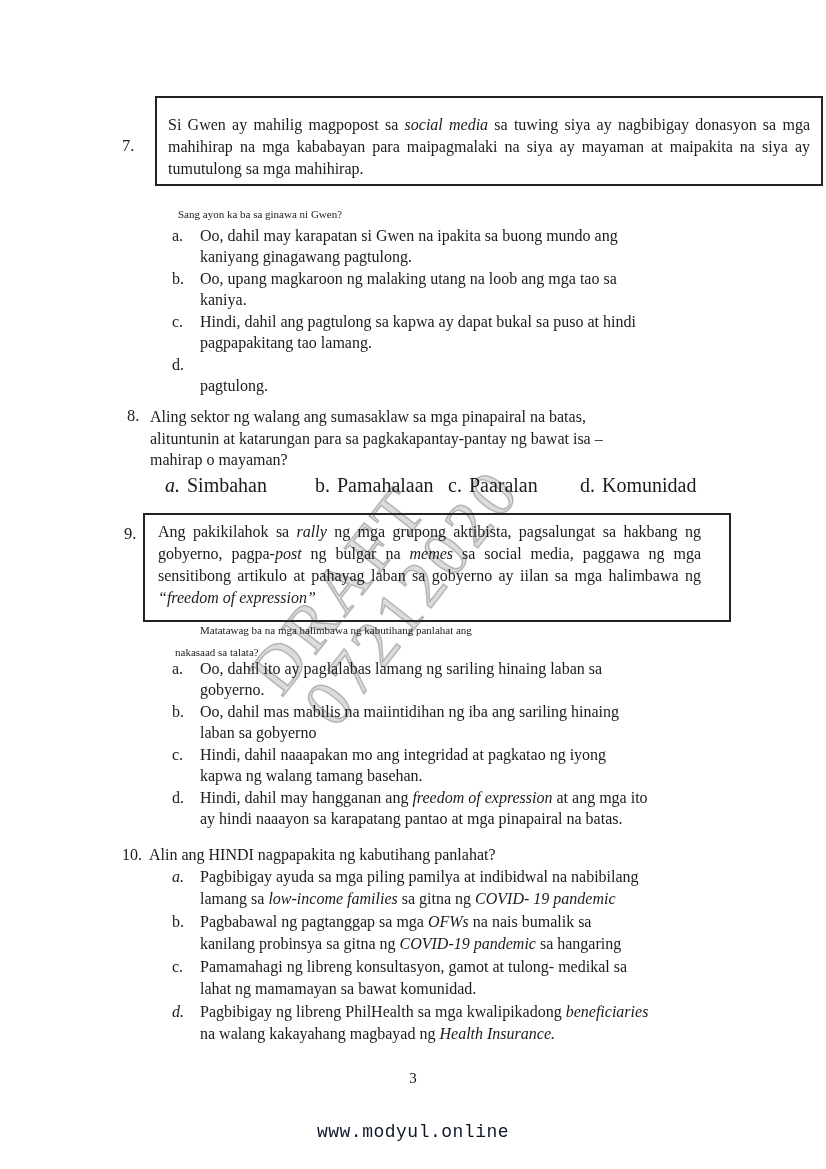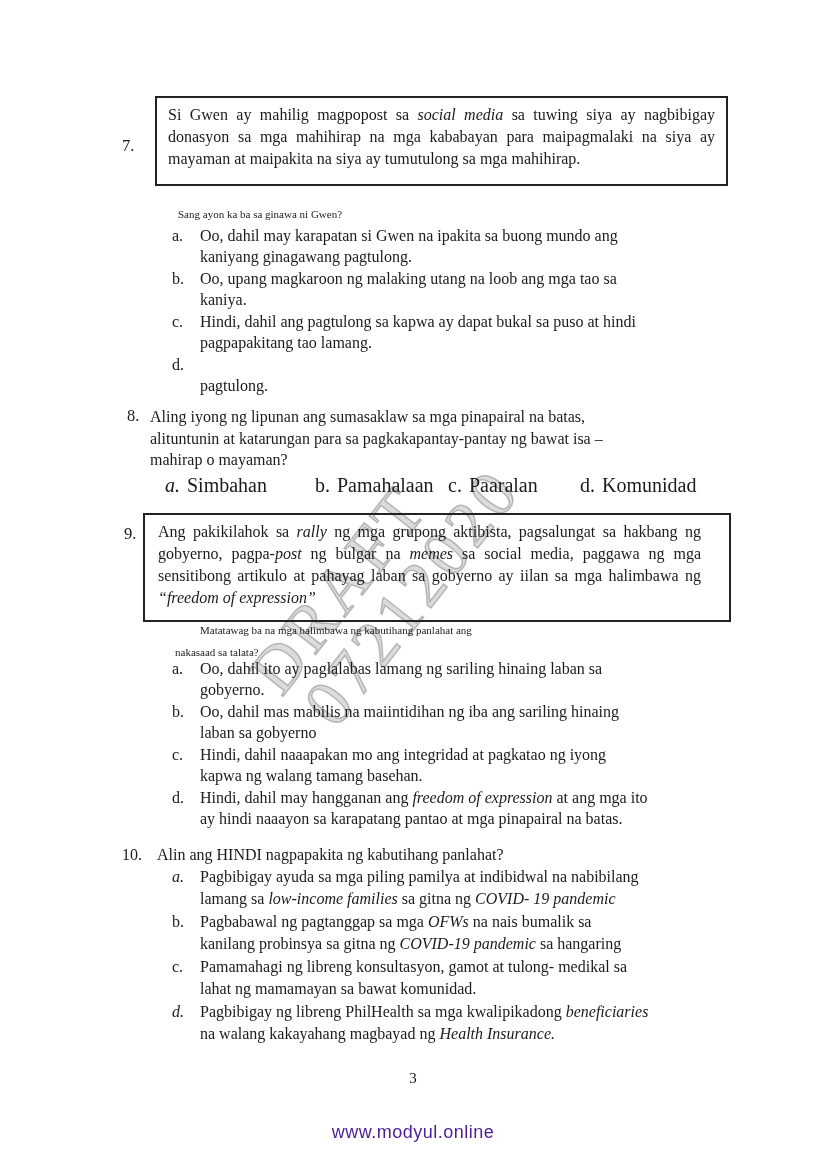--- a/index.html
+++ b/index.html
@@ -37,44 +37,44 @@
   .opt .letter { flex:0 0 28px; width:28px; }
   .opt .otext  { width:540px; }
 
   .q8text { position:absolute; left:150px; top:406px; width:575px;
             font-size:16px; line-height:21.5px; }
   .inline-opt { position:absolute; top:474px; font-size:20px; white-space:nowrap; }
   .inline-opt .letter { margin-right:7px; }
 
   .q10row { position:absolute; left:122px; top:844px; font-size:16px;
             line-height:21px; display:flex; }
-  .q10row .n { margin-right:15px; }
+  .q10row .n { margin-right:7px; }
 
   .it { font-style:italic; }
 
   .pagenum { position:absolute; top:1070px; left:0; width:826px;
              text-align:center; font-size:15px; color:#141414; }
   .url { position:absolute; top:1122px; left:0; width:826px; text-align:center;
-         font-family:Liberation Sans, sans-serif; font-size:18px;
-         color:#4c1d95; letter-spacing:0.5px; }
+         font-family:Liberation Mono, monospace; font-size:18px;
+         color:#0f172a; letter-spacing:0.5px; }
 </style>
 </head>
 <body>
 
 <div class="page">
 
   <div class="watermark">
     <div class="wm-l1">DRAFT</div>
     <div class="wm-l2">07212020</div>
   </div>
 
   <div class="content">
 
     <span class="qnum" style="left:122px; top:136px;">7.</span>
-    <div class="stim-box" style="left:155px; top:96px; width:573px; height:90px; padding:6px 11px;">
+    <div class="stim-box" style="left:155px; top:96px; width:668px; height:90px; padding:16px 11px;">
       <p class="boxtext"><span>Si Gwen ay mahilig magpopost sa </span><span class="it">social media</span><span> sa tuwing siya ay nagbibigay donasyon sa mga mahihirap na mga kababayan para maipagmalaki na siya ay mayaman at maipakita na siya ay tumutulong sa mga mahihirap.</span></p>
     </div>
     <div class="lead" style="left:178px; top:203px;">Sang ayon ka ba sa ginawa ni Gwen?</div>
     <div class="opts" style="left:172px; top:225px;">
       <div class="opt">
         <span class="letter">a.</span>
         <div class="otext"><span>Oo, dahil may karapatan si Gwen na ipakita sa buong mundo ang</span><br><span>kaniyang ginagawang pagtulong.</span></div>
       </div>
       <div class="opt">
         <span class="letter">b.</span>
@@ -84,21 +84,21 @@
         <span class="letter">c.</span>
         <div class="otext"><span>Hindi, dahil ang pagtulong sa kapwa ay dapat bukal sa puso at hindi</span><br><span>pagpapakitang tao lamang.</span></div>
       </div>
       <div class="opt">
         <span class="letter">d.</span>
         <div class="otext"><br><span>pagtulong.</span></div>
       </div>
     </div>
 
     <span class="qnum" style="left:127px; top:406px;">8.</span>
-    <div class="q8text"><span>Aling iyong ng lipunan ang sumasaklaw sa mga pinapairal na batas,</span><br><span>alituntunin at katarungan para sa pagkakapantay-pantay ng bawat isa –</span><br><span>mahirap o mayaman?</span></div>
+    <div class="q8text"><span>Aling sektor ng walang ang sumasaklaw sa mga pinapairal na batas,</span><br><span>alituntunin at katarungan para sa pagkakapantay-pantay ng bawat isa –</span><br><span>mahirap o mayaman?</span></div>
     <span class="inline-opt" style="left:165px;">
       <span class="letter it">a.</span><span>Simbahan</span>
     </span>
     <span class="inline-opt" style="left:315px;">
       <span class="letter">b.</span><span>Pamahalaan</span>
     </span>
     <span class="inline-opt" style="left:448px;text-align:center;">
       <span class="letter">c.</span><span>Paaralan</span>
     </span>
     <span class="inline-opt" style="left:580px;">

